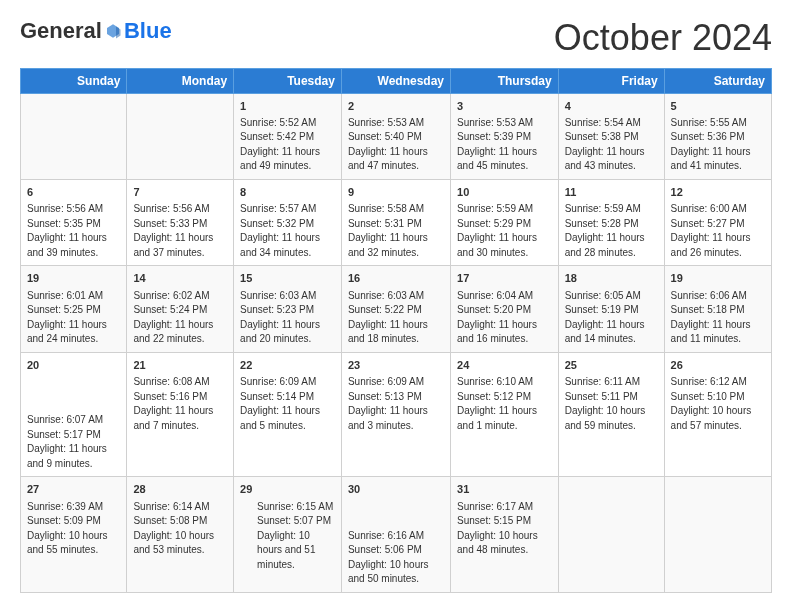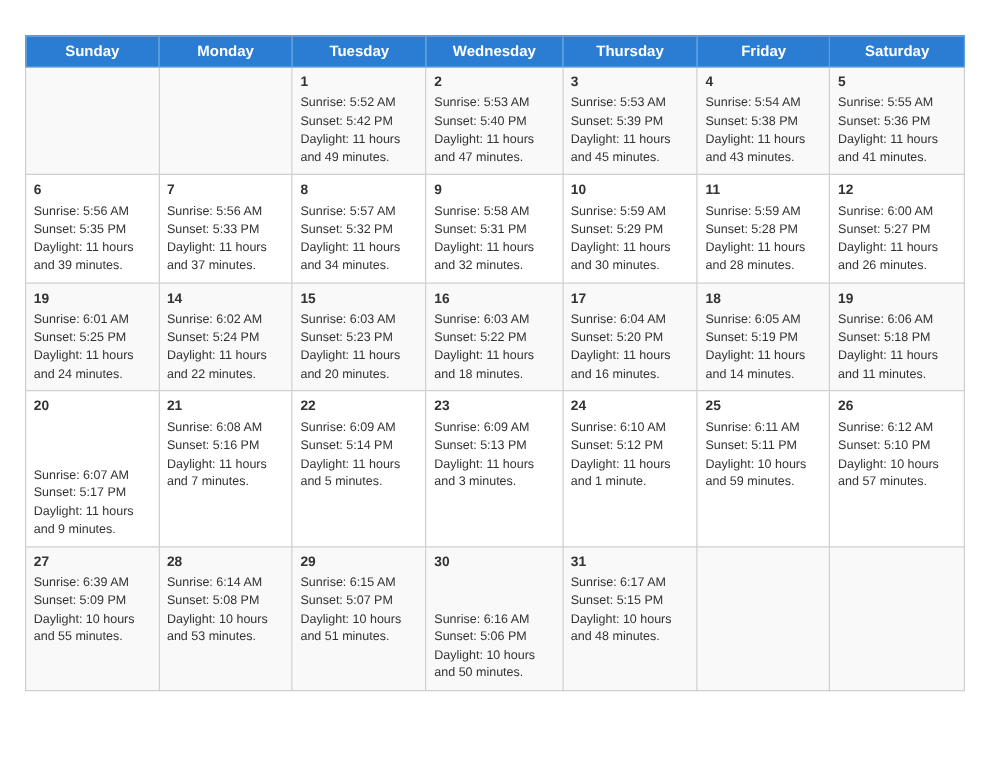--- a/index.html
+++ b/index.html
@@ -55,21 +55,21 @@
     }
     .calendar {
       width: 100%;
       border-collapse: collapse;
       font-size: 10.5px;
     }
     .calendar thead th {
       background: #2b7cd3;
       color: #fff;
       padding: 5px 6px;
-      text-align: center;
+      text-align: right;
       font-size: 12px;
       font-weight: 600;
       border: 1px solid #5a9fe0;
     }
     .calendar tbody td {
       vertical-align: top;
       padding: 5px 6px;
       border: 1px solid #d0d0d0;
       width: 113px;
       min-height: 70px;
@@ -96,21 +96,32 @@
     }
     .empty-cell {
       background: #f9f9f9;
     }
   </style>
 </head>
 <body>
 
 <div class="page">
   <div class="header">
+    <div class="logo">
+      <div class="logo-text">
+        <span class="logo-general">General</span>
+        <svg class="logo-icon" viewBox="0 0 24 24" fill="none">
+          <path d="M12 3 L20 8 L20 16 L12 21 L4 16 L4 8 Z" fill="#2b7cd3" opacity="0.7"></path>
+          <path d="M16 6 L22 10 L22 18 L16 22" fill="#1a5ca8" opacity="0.5"></path>
+        </svg>
+        <span class="logo-blue">Blue</span>
+      </div>
+    </div>
     <div class="title-block">
+      <div class="month-year">October 2024</div>
     </div>
   </div>
 
   <table class="calendar">
     <thead>
       <tr>
 
       <th>Sunday</th>
           <th>Monday</th>
           <th>Tuesday</th>
@@ -295,21 +306,21 @@
 Daylight: 10 hours and 55 minutes.</div>
           </td>
           <td>
             <span class="day-num">28</span>
             <div class="cell-content" style="white-space: pre-line;">Sunrise: 6:14 AM
 Sunset: 5:08 PM
 Daylight: 10 hours and 53 minutes.</div>
           </td>
           <td>
             <span class="day-num">29</span>
-            <div class="cell-content" style="white-space: pre-line;">Sunrise: 6:15 AM
+            <div class="cell-content" style="white-space: pre-line; margin-left: 17px;">Sunrise: 6:15 AM
 Sunset: 5:07 PM
 Daylight: 10 hours and 51 minutes.</div>
           </td>
           <td>
             <span class="day-num">30</span>
             <div class="cell-content" style="white-space: pre-line; margin-top: 31px;">Sunrise: 6:16 AM
 Sunset: 5:06 PM
 Daylight: 10 hours and 50 minutes.</div>
           </td>
           <td>

